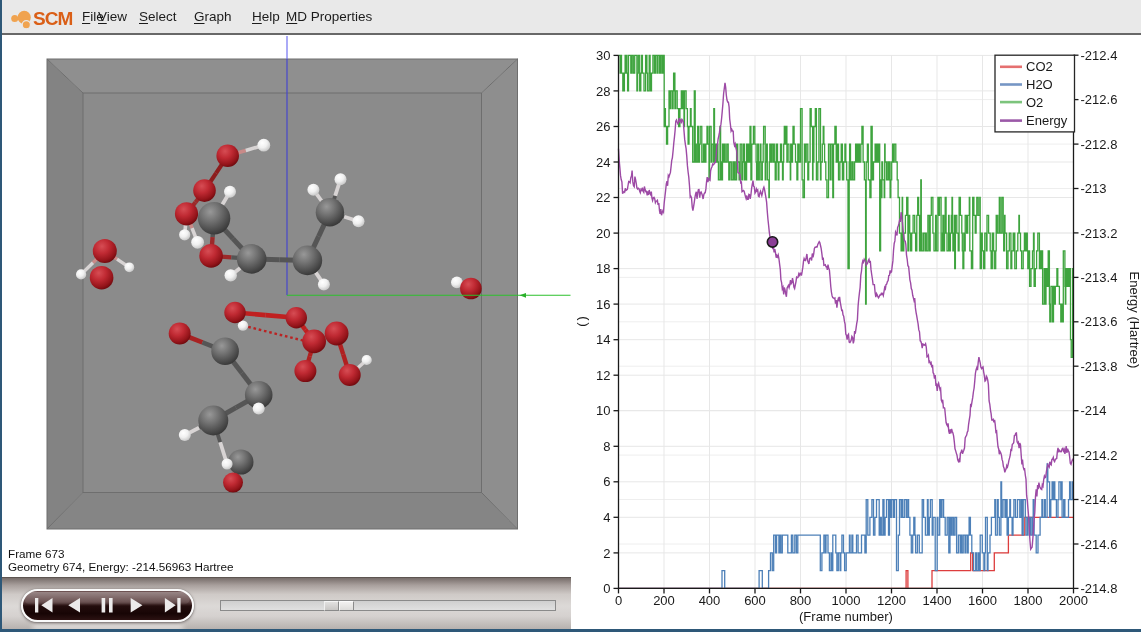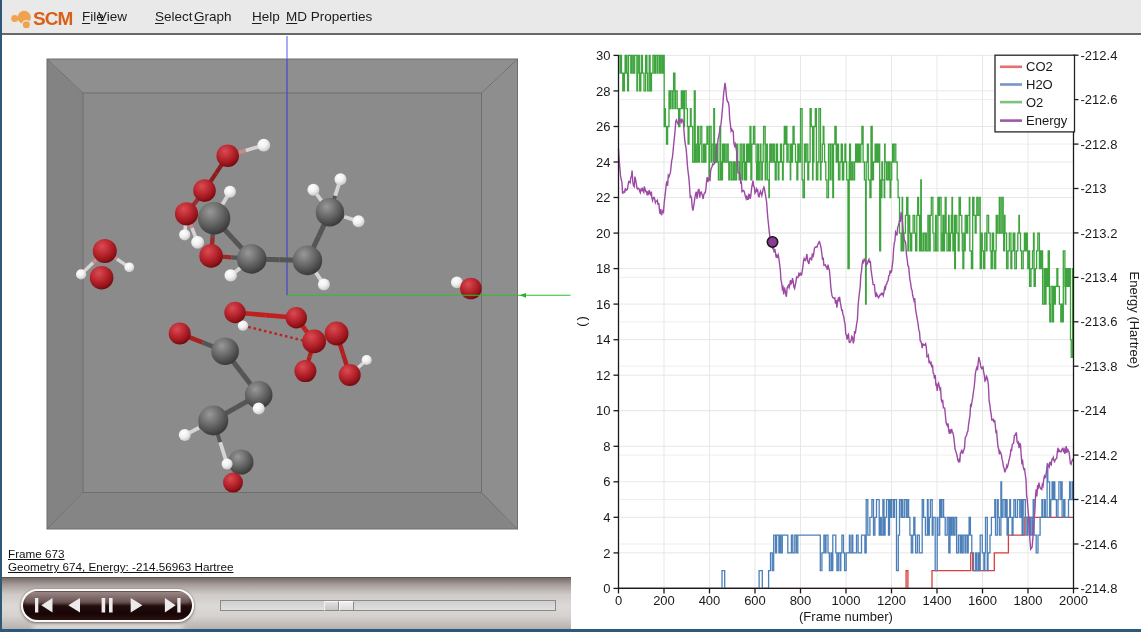--- a/index.html
+++ b/index.html
@@ -5,21 +5,21 @@
 html,body { width:1141px; height:632px; overflow:hidden; background:#fff;
   font-family:"Liberation Sans", sans-serif; }
 #page { position:relative; width:1141px; height:632px; }
 .abs { position:absolute; }
 #menubar { left:0; top:0; width:1141px; height:35px; background:#e9e9e9;
   border-bottom:2px solid #686868; }
 .mi { position:absolute; top:9px; font-size:13.5px; color:#1c1c1c;text-align:center; }
 .mi u { text-decoration:underline; text-underline-offset:2px; }
 #leftedge { left:0; top:0; width:2px; height:632px; background:#2e5878; }
 #botbar { left:0; top:629px; width:1141px; height:3px; background:#2e5878; }
-#frametext { left:8px; top:547px; font-size:11.7px; color:#111; line-height:13.3px;text-decoration:underline; }
+#frametext { left:8px; top:547px; font-size:11.7px; color:#111; line-height:13.3px; }
 #player { left:2px; top:577px; width:569px; height:52px;
   background:linear-gradient(#776d6a 0%, #a89f9c 14%, #cfcac7 32%, #dcd9d7 55%, #d5d1cf 75%, #b7b1ae 100%);
   border-top:1px solid #5d5551; }
 #pill { position:absolute; left:18.5px; top:10.5px; width:173px; height:33.5px; border-radius:17px;
   background:linear-gradient(#6e5454 0%, #5c4141 38%, #230d0d 52%, #170505 78%, #2c1212 100%);
   border:2.5px solid #fafafa; box-shadow:0 1px 3px rgba(60,50,50,0.65), 0 0 1px #888; }
 #reflect { position:absolute; left:30px; top:44px; width:152px; height:10px;
   border-radius:7px; background:#efecea; opacity:0.55; filter:blur(2.5px); }
 #track { position:absolute; left:217.5px; top:22px; width:336px; height:11px;
   background:linear-gradient(#cfcfcf, #e0e0e0); border:1px solid #8a8a8a; }
@@ -347,21 +347,21 @@
   </div>
   <div id="track">
         <div id="handle"></div>
         <div id="handle2"></div>
       </div>
 </div>
 
 <div class="abs" id="menubar"></div>
 <div class="abs mi" style="left:82px"><u>F</u>ile</div>
 <div class="abs mi" style="left:98px"><u>V</u>iew</div>
-<div class="abs mi" style="left:155px"><u>S</u>elect</div>
+<div class="abs mi" style="left:139px"><u>S</u>elect</div>
 <div class="abs mi" style="left:194px"><u>G</u>raph</div>
 <div class="abs mi" style="left:252px"><u>H</u>elp</div>
 <div class="abs mi" style="left:286px"><u>M</u>D Properties</div>
 <svg class="abs" style="left:8px;top:4px" width="70" height="27" viewBox="0 0 70 27">
   <circle cx="6.7" cy="14.4" r="3.5" fill="#f0a34f"></circle>
   <circle cx="16.2" cy="13.4" r="6.6" fill="#f0a34f"></circle>
   <circle cx="18.3" cy="20.7" r="4.1" fill="#f0a34f" stroke="#e9e9e9" stroke-width="1.2"></circle>
   <text x="25" y="20.5" font-size="19" font-weight="bold" fill="#da5f17" font-family="Liberation Sans, sans-serif" letter-spacing="-1">SCM</text>
 </svg>
 <div class="abs" id="leftedge"></div>

